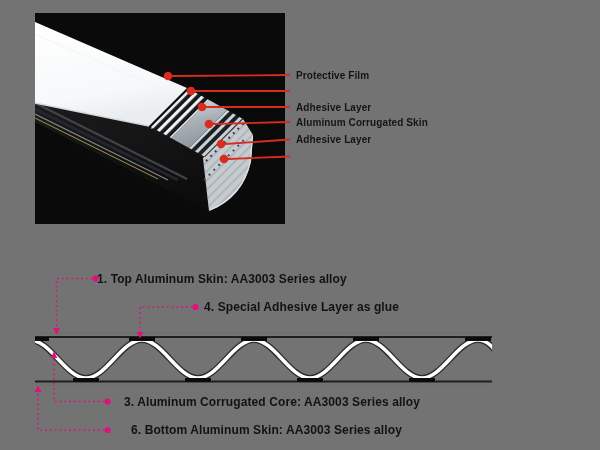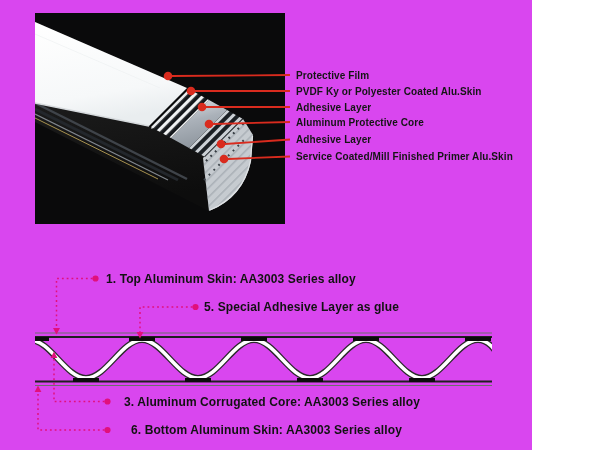--- a/index.html
+++ b/index.html
@@ -1,16 +1,16 @@
 <!DOCTYPE html>
 <html><head>
 <meta charset="utf-8">
 <style>
   html,body{margin:0;padding:0;background:#ffffff;}
-  #stage{position:relative;width:532px;height:450px;background:#d946ef;overflow:hidden;
+  #stage{position:relative;width:600px;height:450px;background:#737373;overflow:hidden;
          font-family:"Liberation Sans",sans-serif;}
   #gfx{position:absolute;left:0;top:0;}
   .lbl-top{position:absolute;left:296px;font:bold 10px/13px "Liberation Sans",sans-serif;
            color:#151515;white-space:nowrap;letter-spacing:.1px;}
   .lbl-bot{position:absolute;font:bold 12px/16px "Liberation Sans",sans-serif;
            color:#121212;white-space:nowrap;letter-spacing:.1px;}
 </style>
 </head>
 <body>
 
@@ -140,24 +140,22 @@
     </g>
     <g fill="#e1107c">
       <polygon points="53,328 60,328 56.5,334.5"></polygon>
       <polygon points="136.6,332 143.4,332 140,338.5"></polygon>
       <polygon points="50.6,358 57.4,358 54,351.5"></polygon>
       <polygon points="34.6,392 41.4,392 38,385.5"></polygon>
     </g>
   </svg>
 
   <div class="lbl-top" style="top:68.5px">Protective Film</div>
-  <div class="lbl-top" style="top:84.5px">PVDF Ky or Polyester Coated Alu.Skin</div>
   <div class="lbl-top" style="top:100.5px">Adhesive Layer</div>
-  <div class="lbl-top" style="top:115.5px">Aluminum Protective Core</div>
+  <div class="lbl-top" style="top:115.5px">Aluminum Corrugated Skin</div>
   <div class="lbl-top" style="top:133px">Adhesive Layer</div>
-  <div class="lbl-top" style="top:150px">Service Coated/Mill Finished Primer Alu.Skin</div>
 
-  <div class="lbl-bot" style="left:106px;top:270.5px">1. Top Aluminum Skin: AA3003 Series alloy</div>
-  <div class="lbl-bot" style="left:204px;top:299px">5. Special Adhesive Layer as glue</div>
+  <div class="lbl-bot" style="left:97px;top:270.5px">1. Top Aluminum Skin: AA3003 Series alloy</div>
+  <div class="lbl-bot" style="left:204px;top:299px">4. Special Adhesive Layer as glue</div>
   <div class="lbl-bot" style="left:124px;top:394px">3. Aluminum Corrugated Core: AA3003 Series alloy</div>
   <div class="lbl-bot" style="left:131px;top:422px">6. Bottom Aluminum Skin: AA3003 Series alloy</div>
 
 </div>
 
 </body></html>

